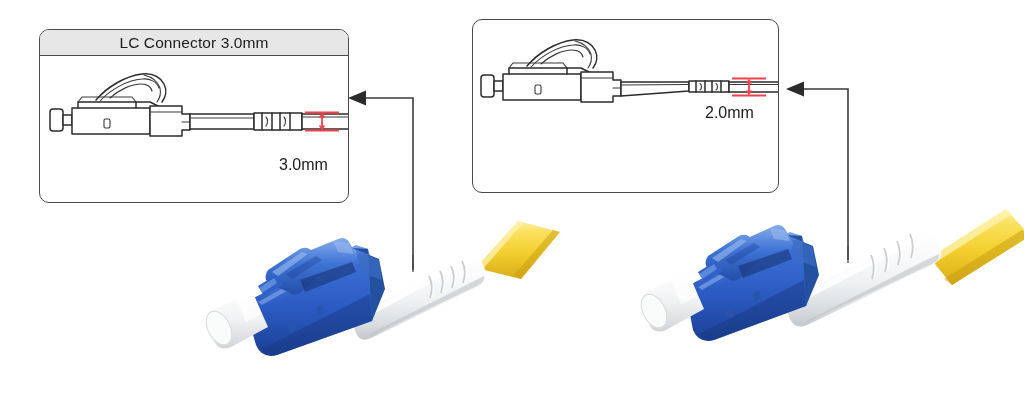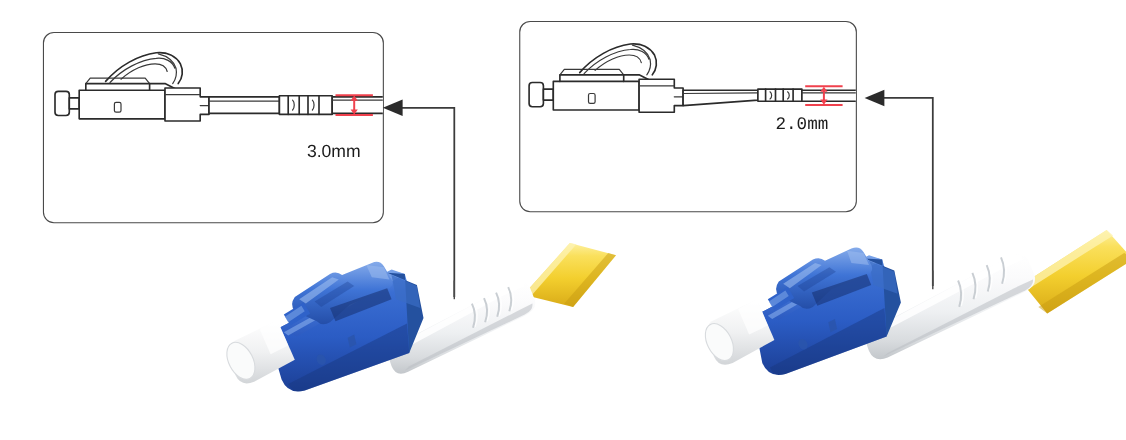--- a/index.html
+++ b/index.html
@@ -53,20 +53,23 @@
   .lead{fill:none;stroke:#3b3b3b;stroke-width:1.6;}
   .leadthin{fill:none;stroke:#4a4a4a;stroke-width:1.3;}
   .arrowhead{fill:#2b2b2b;}
 </style>
 </head>
 <body>
 
 <div class="stage">
 
   <div class="callout" id="callout-left" style="left:39px;top:29px;width:310px;height:174px;">
+    <div class="callout-header">
+      <span class="callout-title">LC Connector 3.0mm</span>
+    </div>
     <div class="callout-body">
 
       <svg width="308" height="146" viewBox="0 0 308 146">
 
         <path class="ln-fill" d="M10,56 L10,72 Q10,75 13,75 L20,75 Q23,75 23,72 L23,56 Q23,53 20,53 L13,53 Q10,53 10,56 Z"></path>
 
         <rect class="ln-fill" x="23" y="59" width="9" height="10"></rect>
 
         <path class="ln-fill" d="M32,52 L32,78 L110,78 L110,52 Z"></path>
 
@@ -144,21 +147,21 @@
         <path class="ln-fill" d="M256,62 L256,72 L312,72 L312,62 Z"></path>
         <path class="ln-thin" d="M256,64.5 L312,64.5"></path>
 
         <line class="red" x1="259" y1="58.5" x2="293" y2="58.5"></line>
         <line class="red" x1="259" y1="75.5" x2="293" y2="75.5"></line>
         <line class="red" x1="276" y1="61" x2="276" y2="73"></line>
         <polygon class="redfill" points="276,58.8 272.7,63.5 279.3,63.5"></polygon>
         <polygon class="redfill" points="276,75.2 272.7,70.5 279.3,70.5"></polygon>
       </svg>
 
-      <span class="dim-label" style="left:232px;top:84px;font-family:Liberation Mono, monospace;">2.0mm</span>
+      <span class="dim-label" style="left:232px;top:84px;">2.0mm</span>
     </div>
   </div>
 
   <svg class="layer" width="1024" height="400" viewBox="0 0 1024 400">
 
     <g>
       <path class="lead" d="M413,270 L413,98 L362,98"></path>
       <polygon class="arrowhead" points="348,98 366,90.5 366,105.5"></polygon>
     </g>
 

